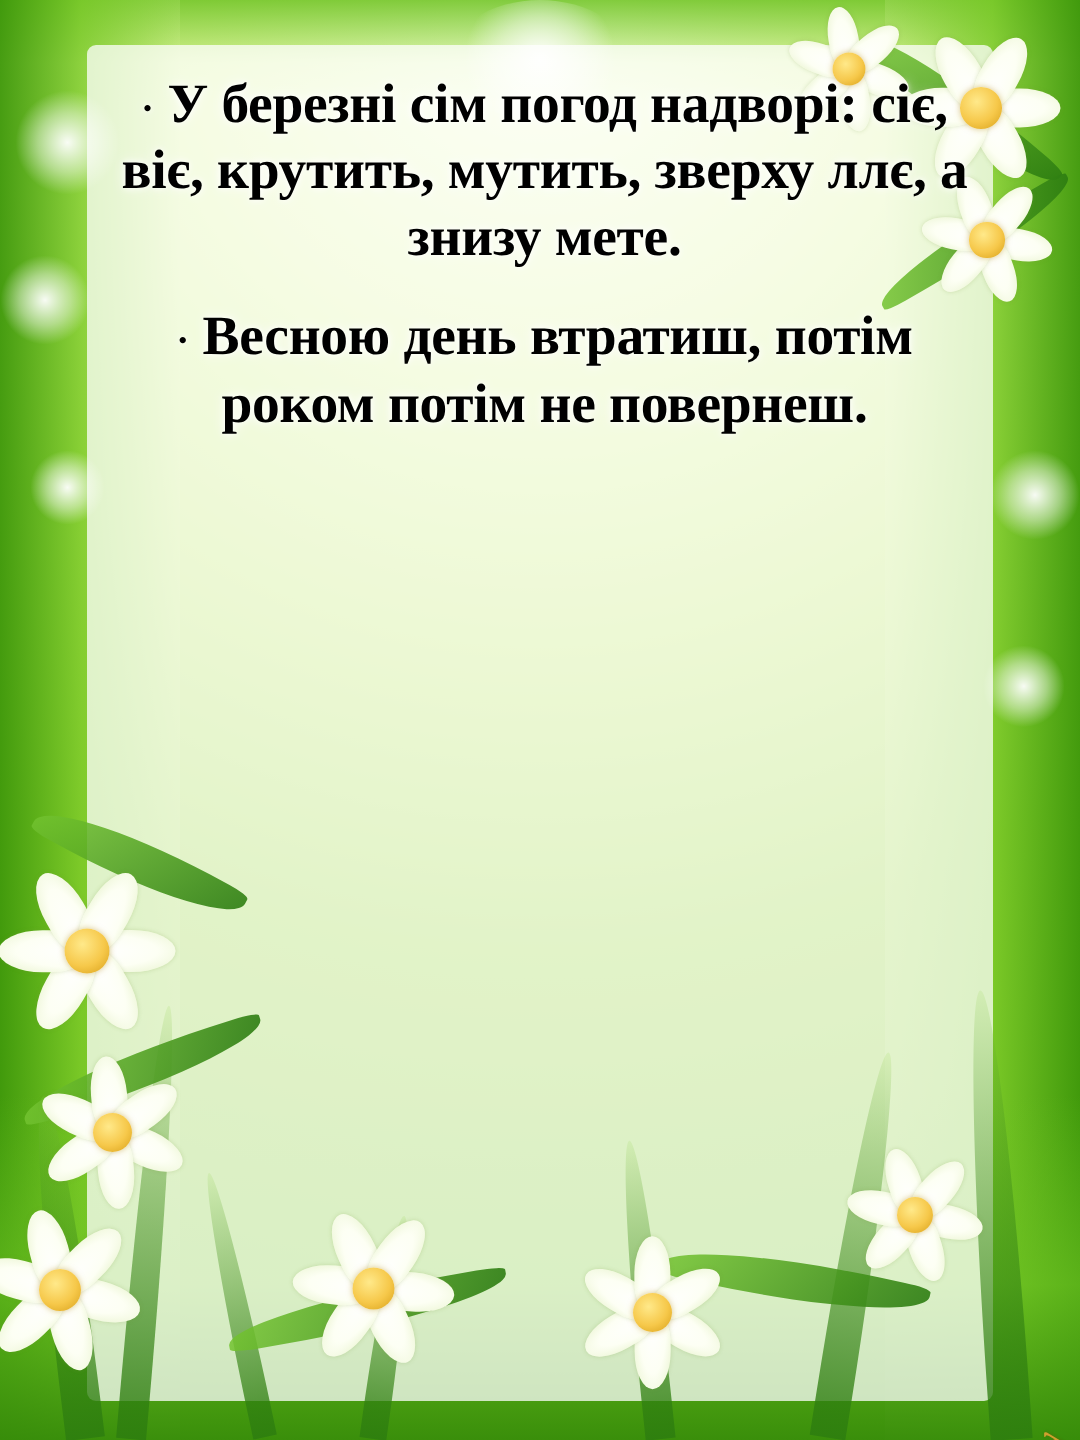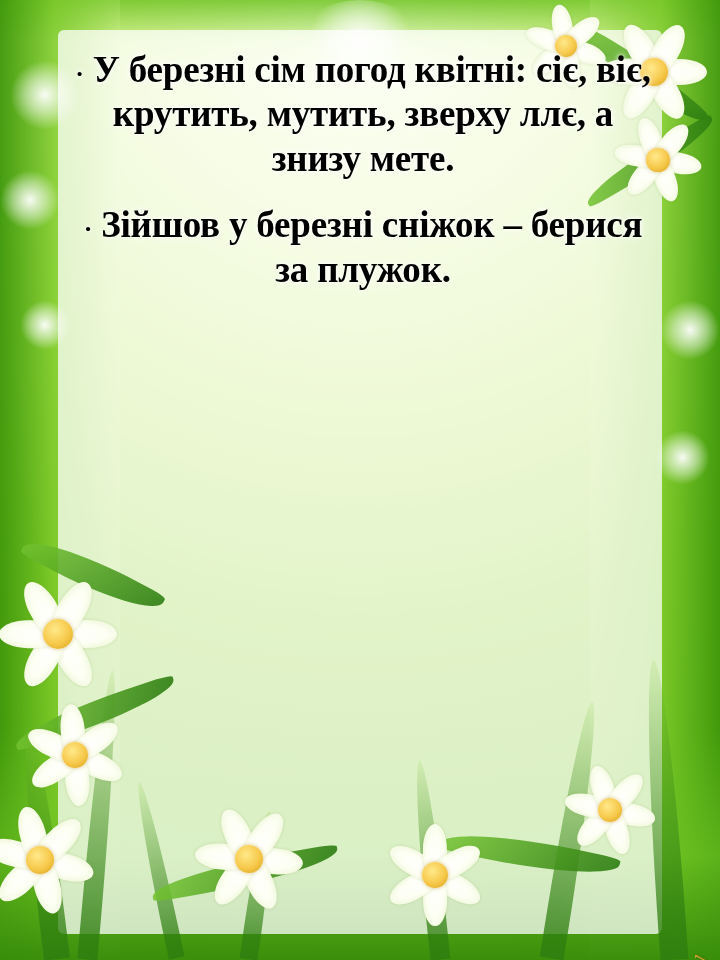--- a/index.html
+++ b/index.html
@@ -272,23 +272,23 @@
   <div class="sparkle" style="left:10px; top:60px; width:70px; height:70px;"></div>
   <div class="sparkle" style="left:0px; top:170px; width:60px; height:60px;"></div>
   <div class="sparkle" style="left:20px; top:300px; width:50px; height:50px;"></div>
   <div class="sparkle" style="left:300px; top:0px; width:120px; height:80px;"></div>
   <div class="sparkle" style="left:660px; top:300px; width:60px; height:60px;"></div>
   <div class="sparkle" style="left:655px; top:430px; width:55px; height:55px;"></div>
 
   <div class="content">
     <p class="proverb">
       <span class="bullet">·</span>
-      <span>У березні сім погод квітні: сіє, віє, крутить, мутить, зверху ллє, а знизу мете.</span>
+      <span>У березні сім погод надворі: сіє, віє, крутить, мутить, зверху ллє, а знизу мете.</span>
     </p>
     <p class="proverb">
       <span class="bullet">·</span>
-      <span>Зійшов у березні сніжок – берися за плужок.</span>
+      <span>Весною день втратиш, потім роком потім не повернеш.</span>
     </p>
   </div>
 
   <div class="watermark">Wonderland.ky</div>
 
 </div>
 
 </body></html>

